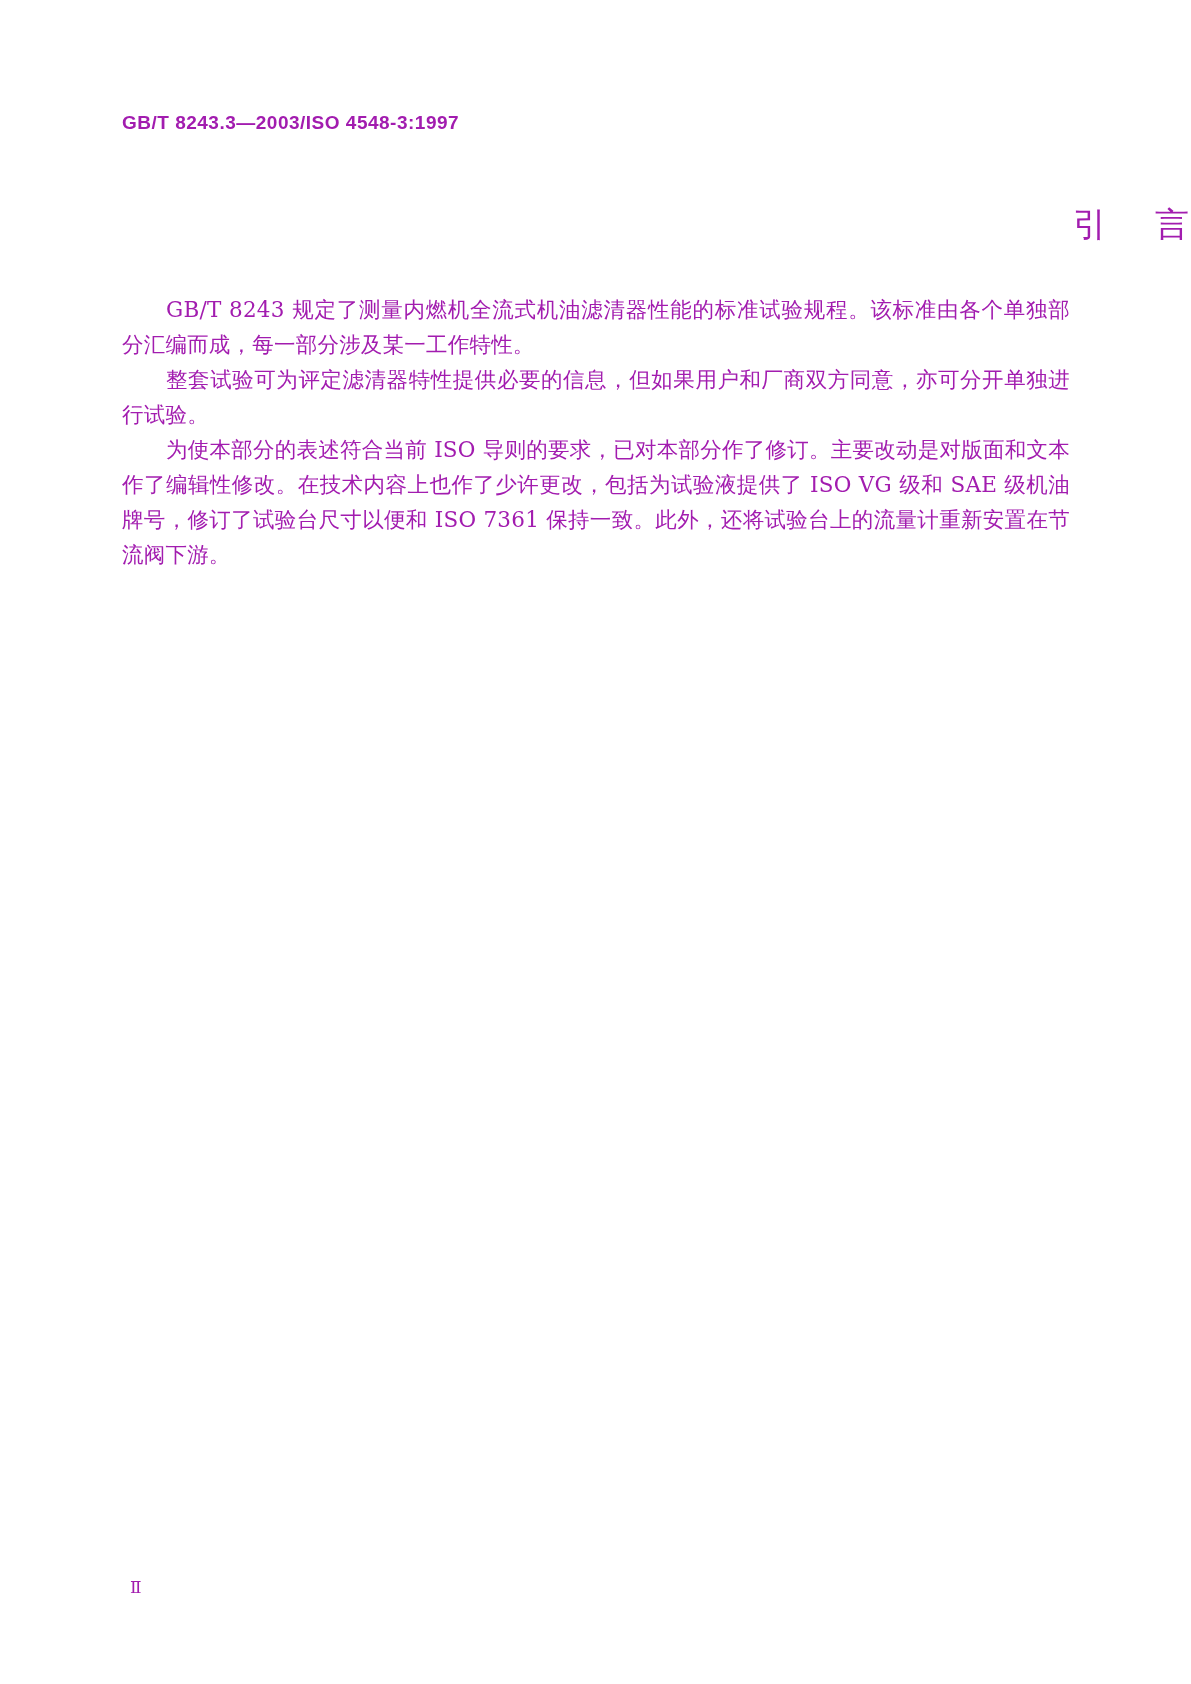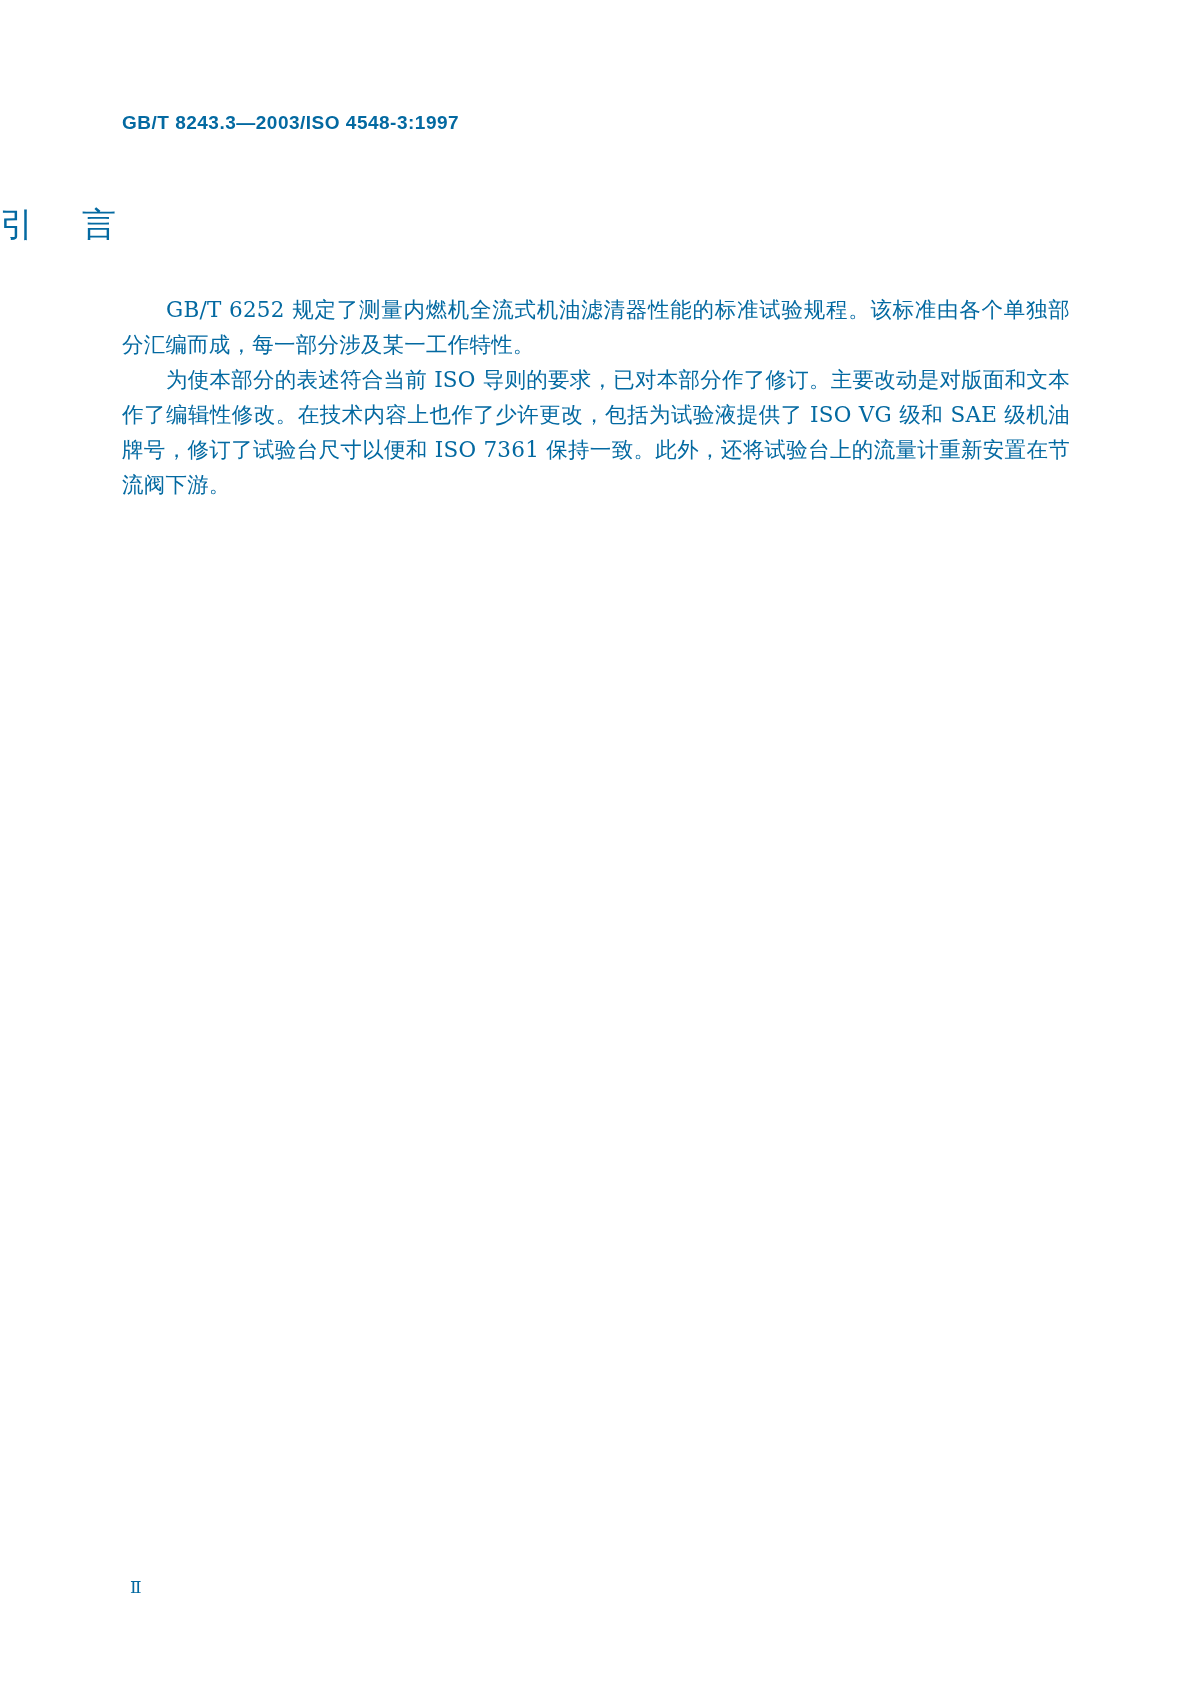--- a/index.html
+++ b/index.html
@@ -7,39 +7,39 @@
     padding: 0;
     background: #ffffff;
   }
   .page {
     position: relative;
     width: 1191px;
     height: 1684px;
     background: #ffffff;
     margin: 0 auto;
     font-family: "Liberation Serif", "DejaVu Serif", serif;
-    color: #0369a1;
+    color: #a21caf;
     overflow: hidden;
   }
   .header-std-no {
     position: absolute;
     top: 112px;
     left: 122px;
     font-family: "Liberation Sans", "DejaVu Sans", sans-serif;
     font-weight: bold;
     font-size: 19px;
     letter-spacing: 0.5px;
     white-space: nowrap;
   }
   .doc-title {
     position: absolute;
     top: 202px;
     left: 0;
     width: 1191px;
-    text-align: left;
+    text-align: right;
     font-family: "DejaVu Sans", "Liberation Sans", sans-serif;
     font-size: 34px;
     letter-spacing: 0.06em;
   }
   .doc-title .gap {
     display: inline-block;
     width: 46px;
   }
   .body-block {
     position: absolute;
@@ -70,19 +70,20 @@
 
 <div class="page">
 
   <div class="header-std-no">GB/T 8243.3—2003/ISO 4548-3:1997</div>
 
   <div class="doc-title">
     <span>引</span><span class="gap"></span><span>言</span>
   </div>
 
   <div class="body-block">
-    <p class="para">GB/T 6252 规定了测量内燃机全流式机油滤清器性能的标准试验规程。该标准由各个单独部分汇编而成，每一部分涉及某一工作特性。</p>
+    <p class="para">GB/T 8243 规定了测量内燃机全流式机油滤清器性能的标准试验规程。该标准由各个单独部分汇编而成，每一部分涉及某一工作特性。</p>
+    <p class="para">整套试验可为评定滤清器特性提供必要的信息，但如果用户和厂商双方同意，亦可分开单独进行试验。</p>
     <p class="para">为使本部分的表述符合当前 ISO 导则的要求，已对本部分作了修订。主要改动是对版面和文本作了编辑性修改。在技术内容上也作了少许更改，包括为试验液提供了 ISO VG 级和 SAE 级机油牌号，修订了试验台尺寸以便和 ISO 7361 保持一致。此外，还将试验台上的流量计重新安置在节流阀下游。</p>
   </div>
 
   <div class="page-number">Ⅱ</div>
 
 </div>
 
 </body></html>

